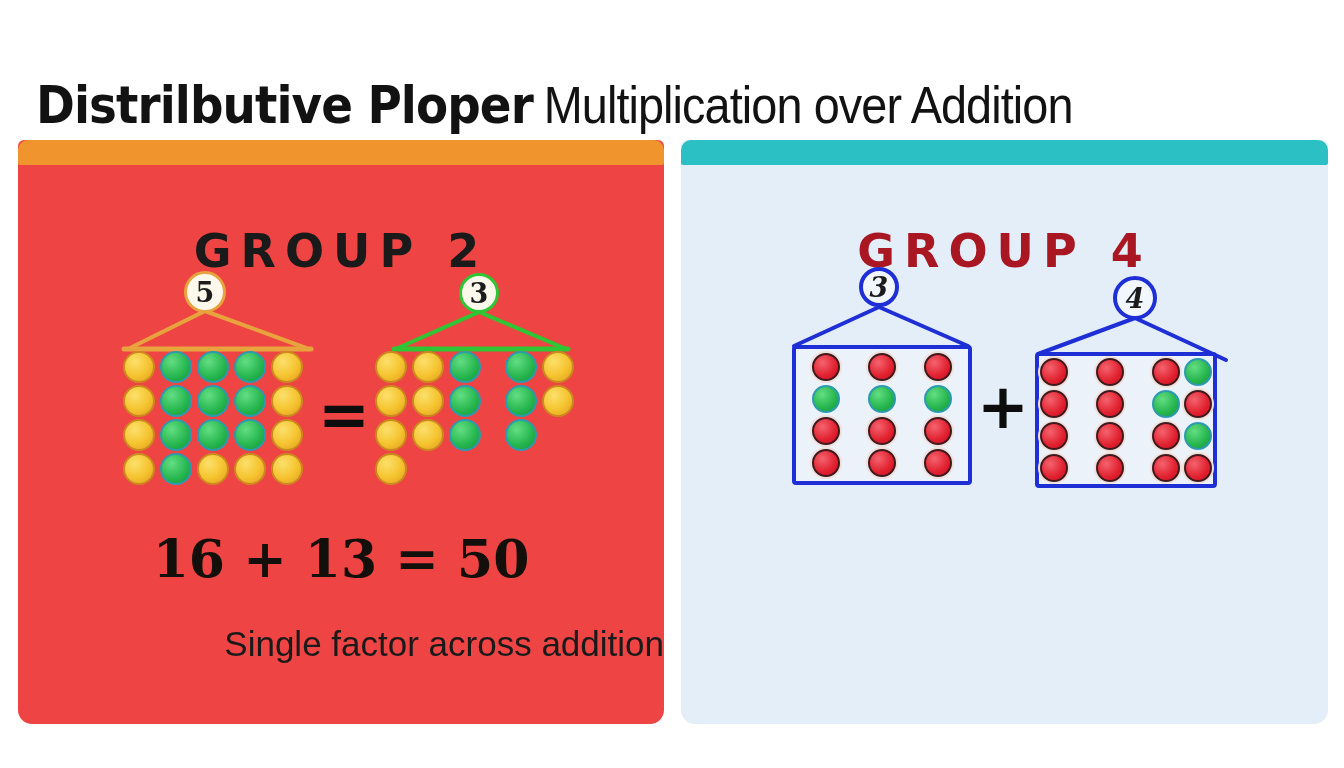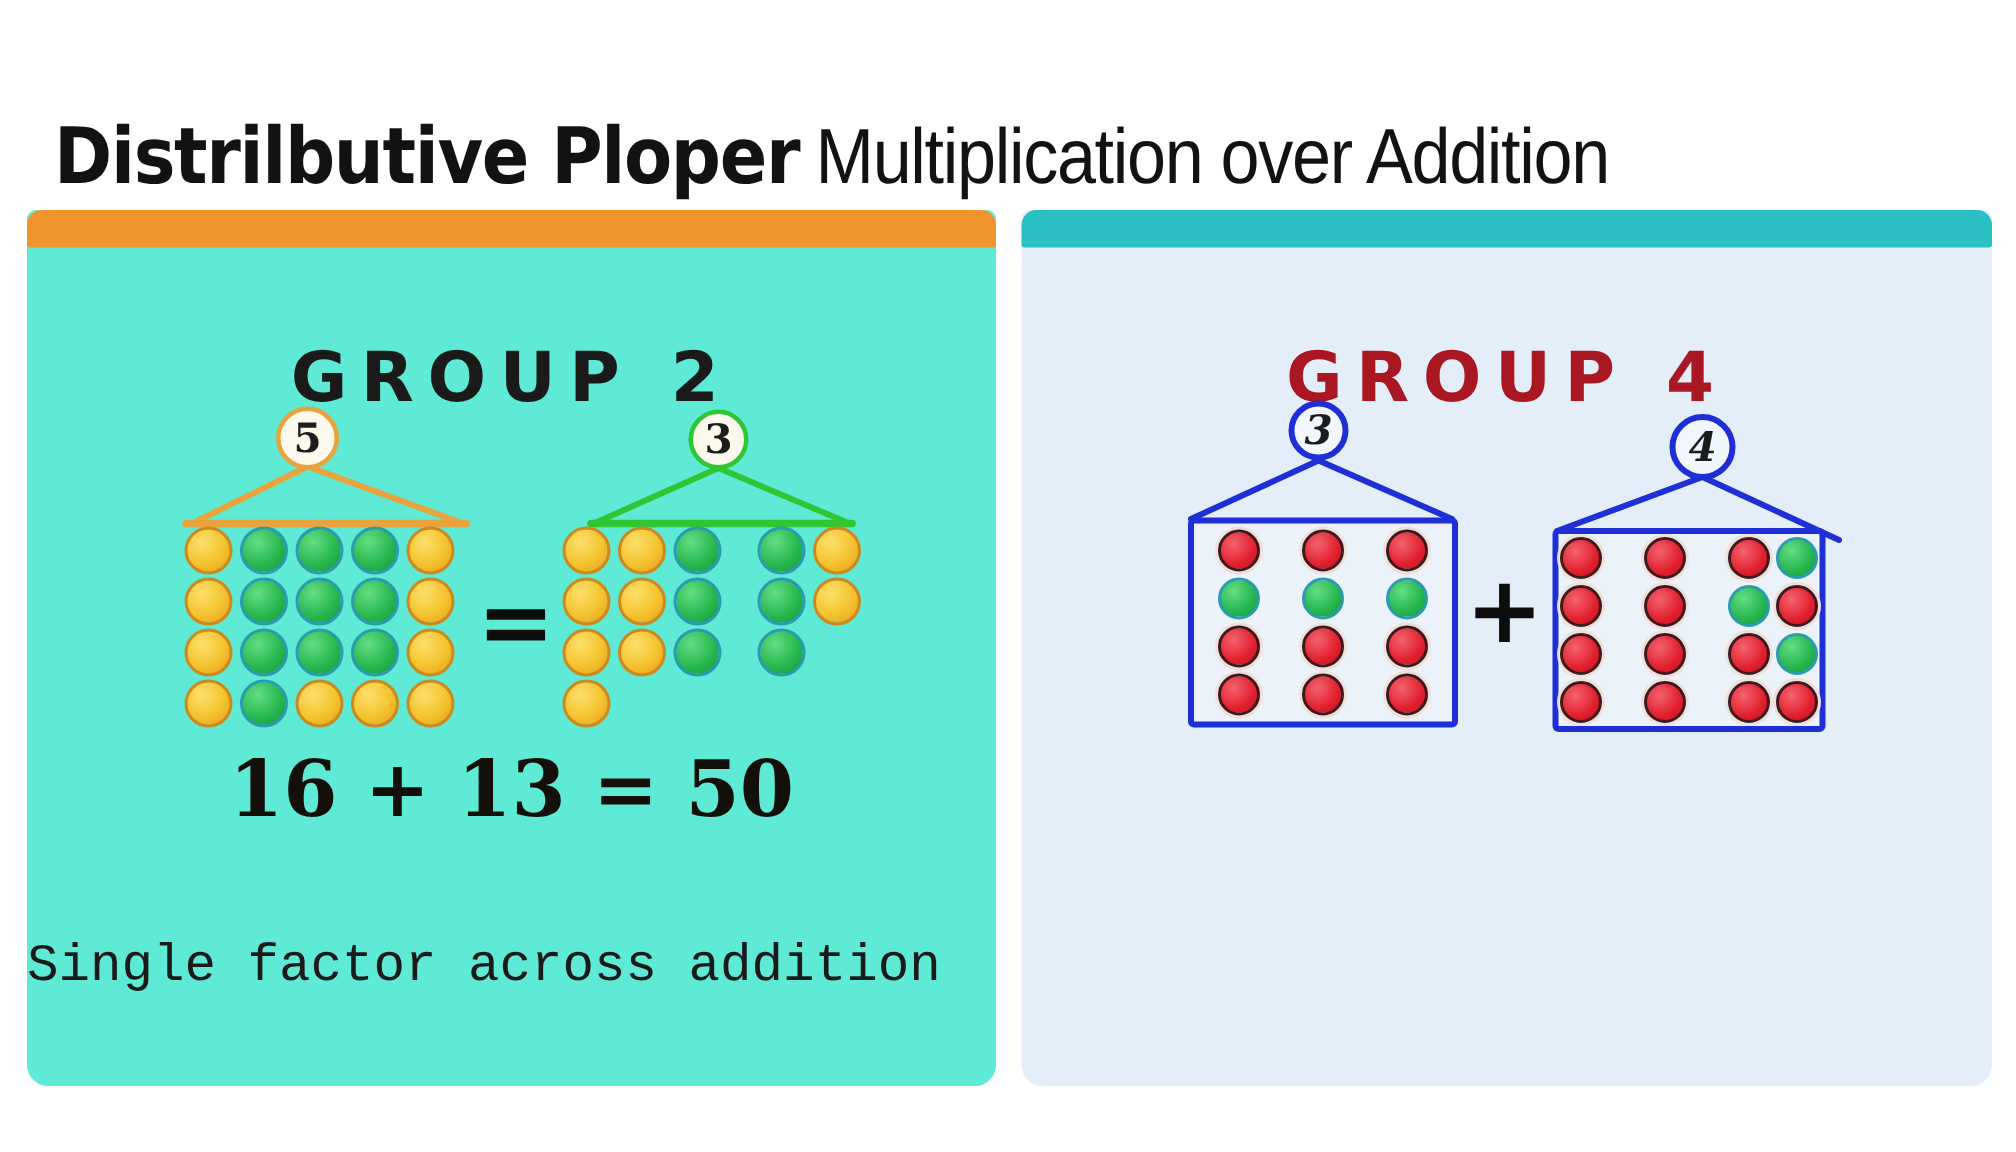--- a/index.html
+++ b/index.html
@@ -10,21 +10,21 @@
   
   .title{
     position:absolute;left:36px;top:42px;white-space:nowrap;
     font-size:52px;line-height:1.1;letter-spacing:-1px;
     transform:scaleX(0.9);transform-origin:left center;color:#121212;
   }
   .title .t-bold{font-family:"DejaVu Sans",sans-serif;font-weight:700;margin-right:12px;}
   .title .t-reg{font-family:"Liberation Sans",sans-serif;font-weight:400;}
   
   .panel{position:absolute;top:140px;height:584px;border-radius:6px 6px 14px 14px;}
-  .panel-left{left:18px;width:646px;background:#5eead4;}
+  .panel-left{left:18px;width:646px;background:#ef4444;}
   .panel-right{left:681px;width:647px;background:#E4EEF8;}
   .accent-bar{position:absolute;top:0;left:0;right:0;height:25px;border-radius:10px 10px 2px 2px;}
   .panel-left .accent-bar{background:#F0942E;}
   .panel-right .accent-bar{background:#2BC0C3;}
   .panel-heading{
     position:absolute;top:46px;left:0;width:100%;text-align:center;
     font-family:"DejaVu Sans",sans-serif;font-weight:700;font-size:46px;letter-spacing:9px;
   }
   .panel-left .panel-heading{color:#1A1A1A;}
   .panel-right .panel-heading{color:#A81722;}
@@ -55,26 +55,26 @@
   .dot-R{background:radial-gradient(circle at 35% 32%, #F4636E 0%, #E1202E 60%, #C2121F 100%);border:2px solid #40191E;box-shadow:0 0 0 2px #F0E0DA;}
   .dot-empty{visibility:hidden;}
   
   .op-sign{
     position:absolute;font-family:"DejaVu Sans",sans-serif;font-weight:700;
     font-size:62px;color:#0d0d0d;width:60px;text-align:center;line-height:1;
   }
   .frame-box{position:absolute;border:4px solid #1F2FD6;border-radius:4px;box-sizing:border-box;background:rgba(255,255,255,0.25);}
   
   .equation{
-    position:absolute;left:0;width:100%;top:356px;text-align:center;
+    position:absolute;left:0;width:100%;top:388px;text-align:center;
     font-family:"DejaVu Serif",serif;font-weight:700;font-size:52px;color:#13100c;
   }
   .caption{
-    position:absolute;left:0;width:100%;top:484px;text-align:left;
-    font-family:Liberation Mono, monospace;font-size:35px;color:#1a1a1a;
+    position:absolute;left:0;width:100%;top:484px;text-align:right;
+    font-family:Liberation Sans, sans-serif;font-size:35px;color:#1a1a1a;
   }
 </style>
 </head>
 <body>
 
 <h1 class="title">
   <span class="t-bold">Distrilbutive Ploper</span><span class="t-reg">Multiplication over Addition</span>
 </h1>
 
 <section class="panel panel-left">

